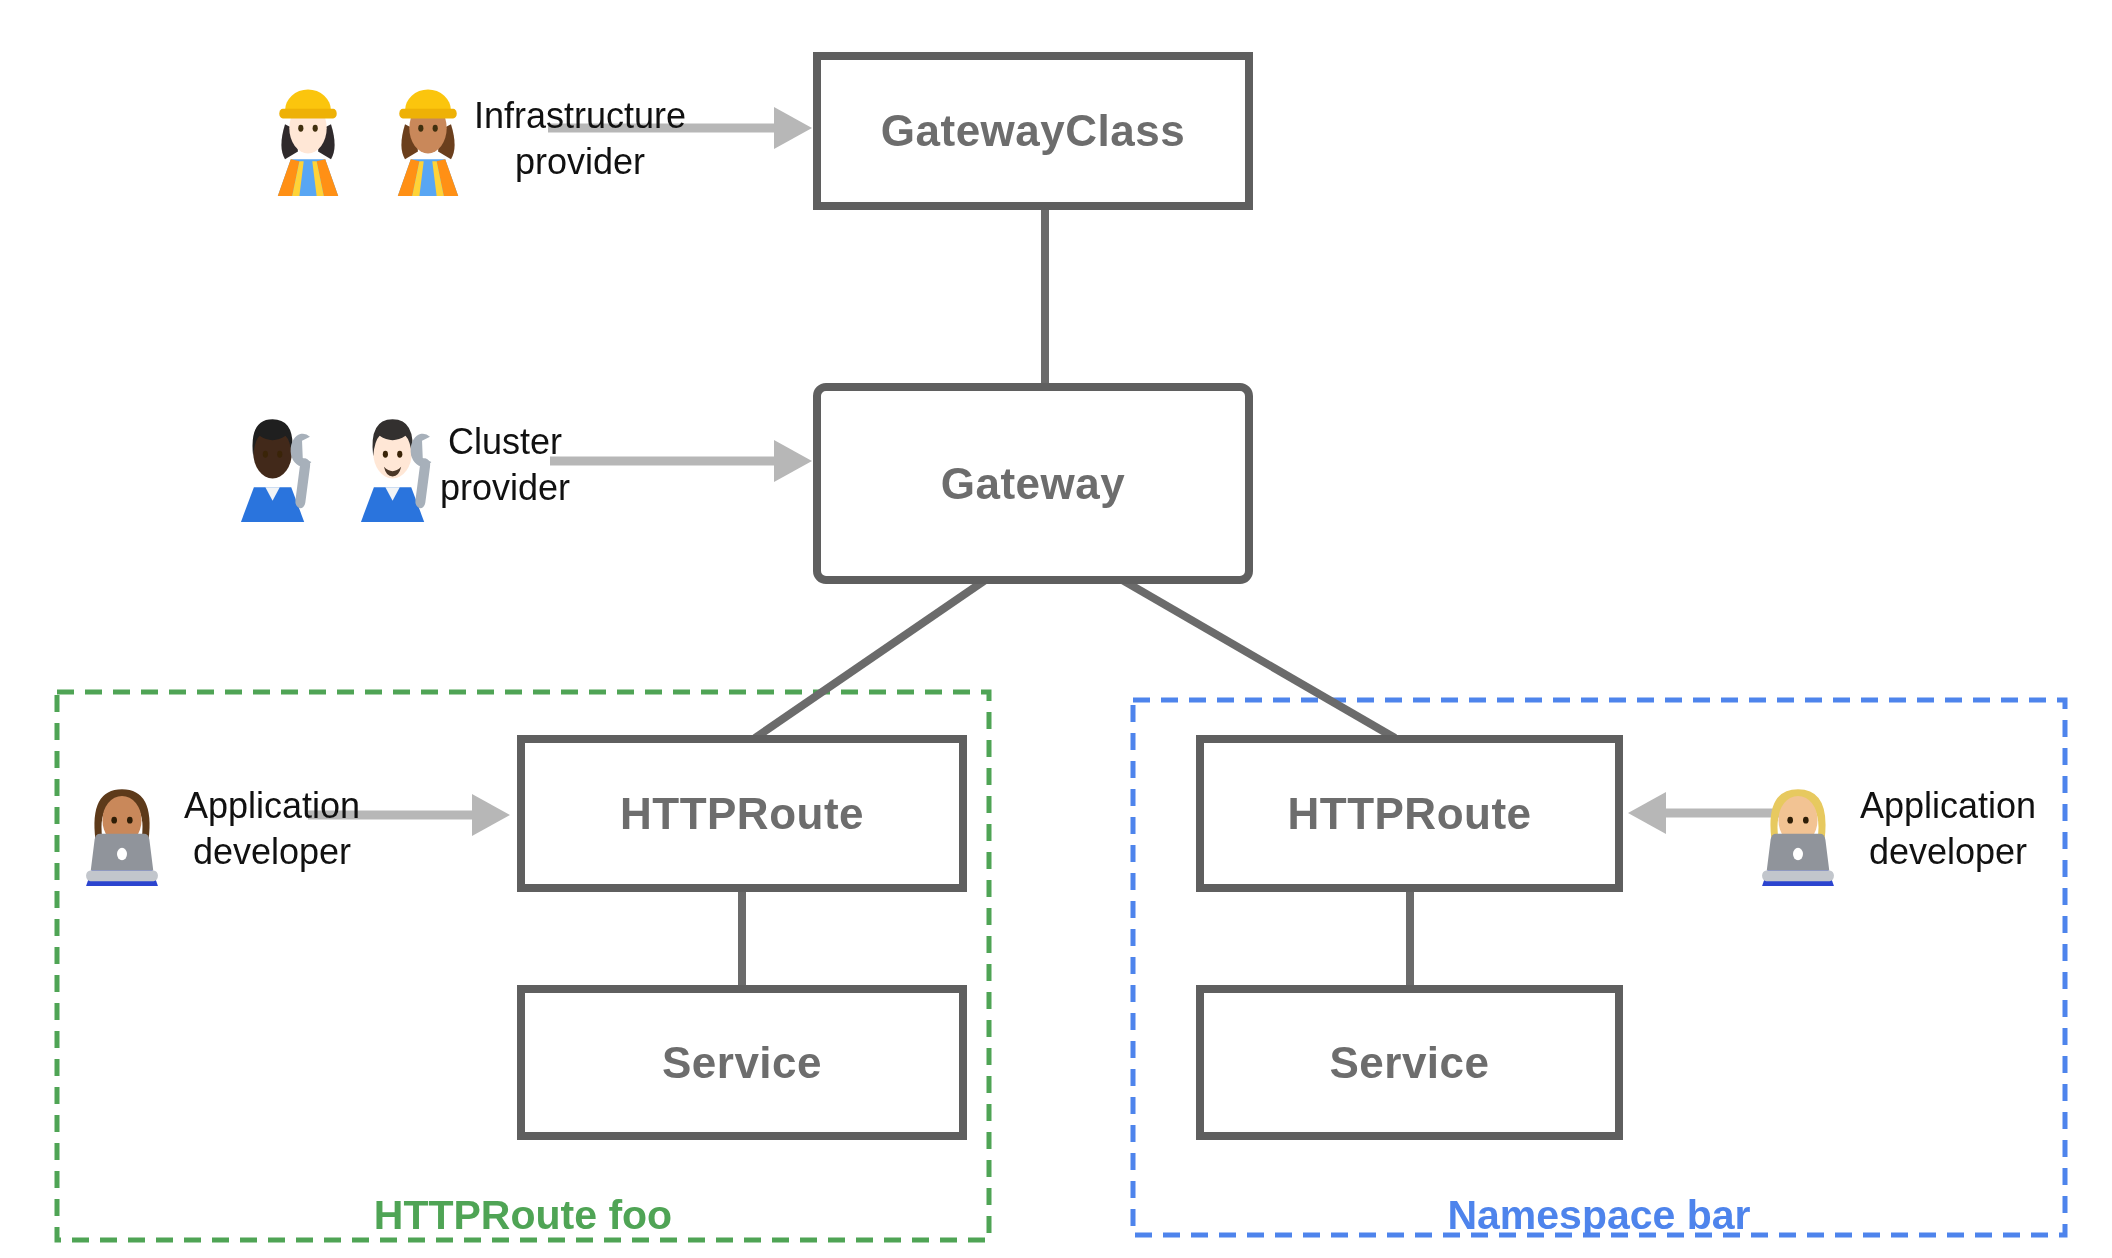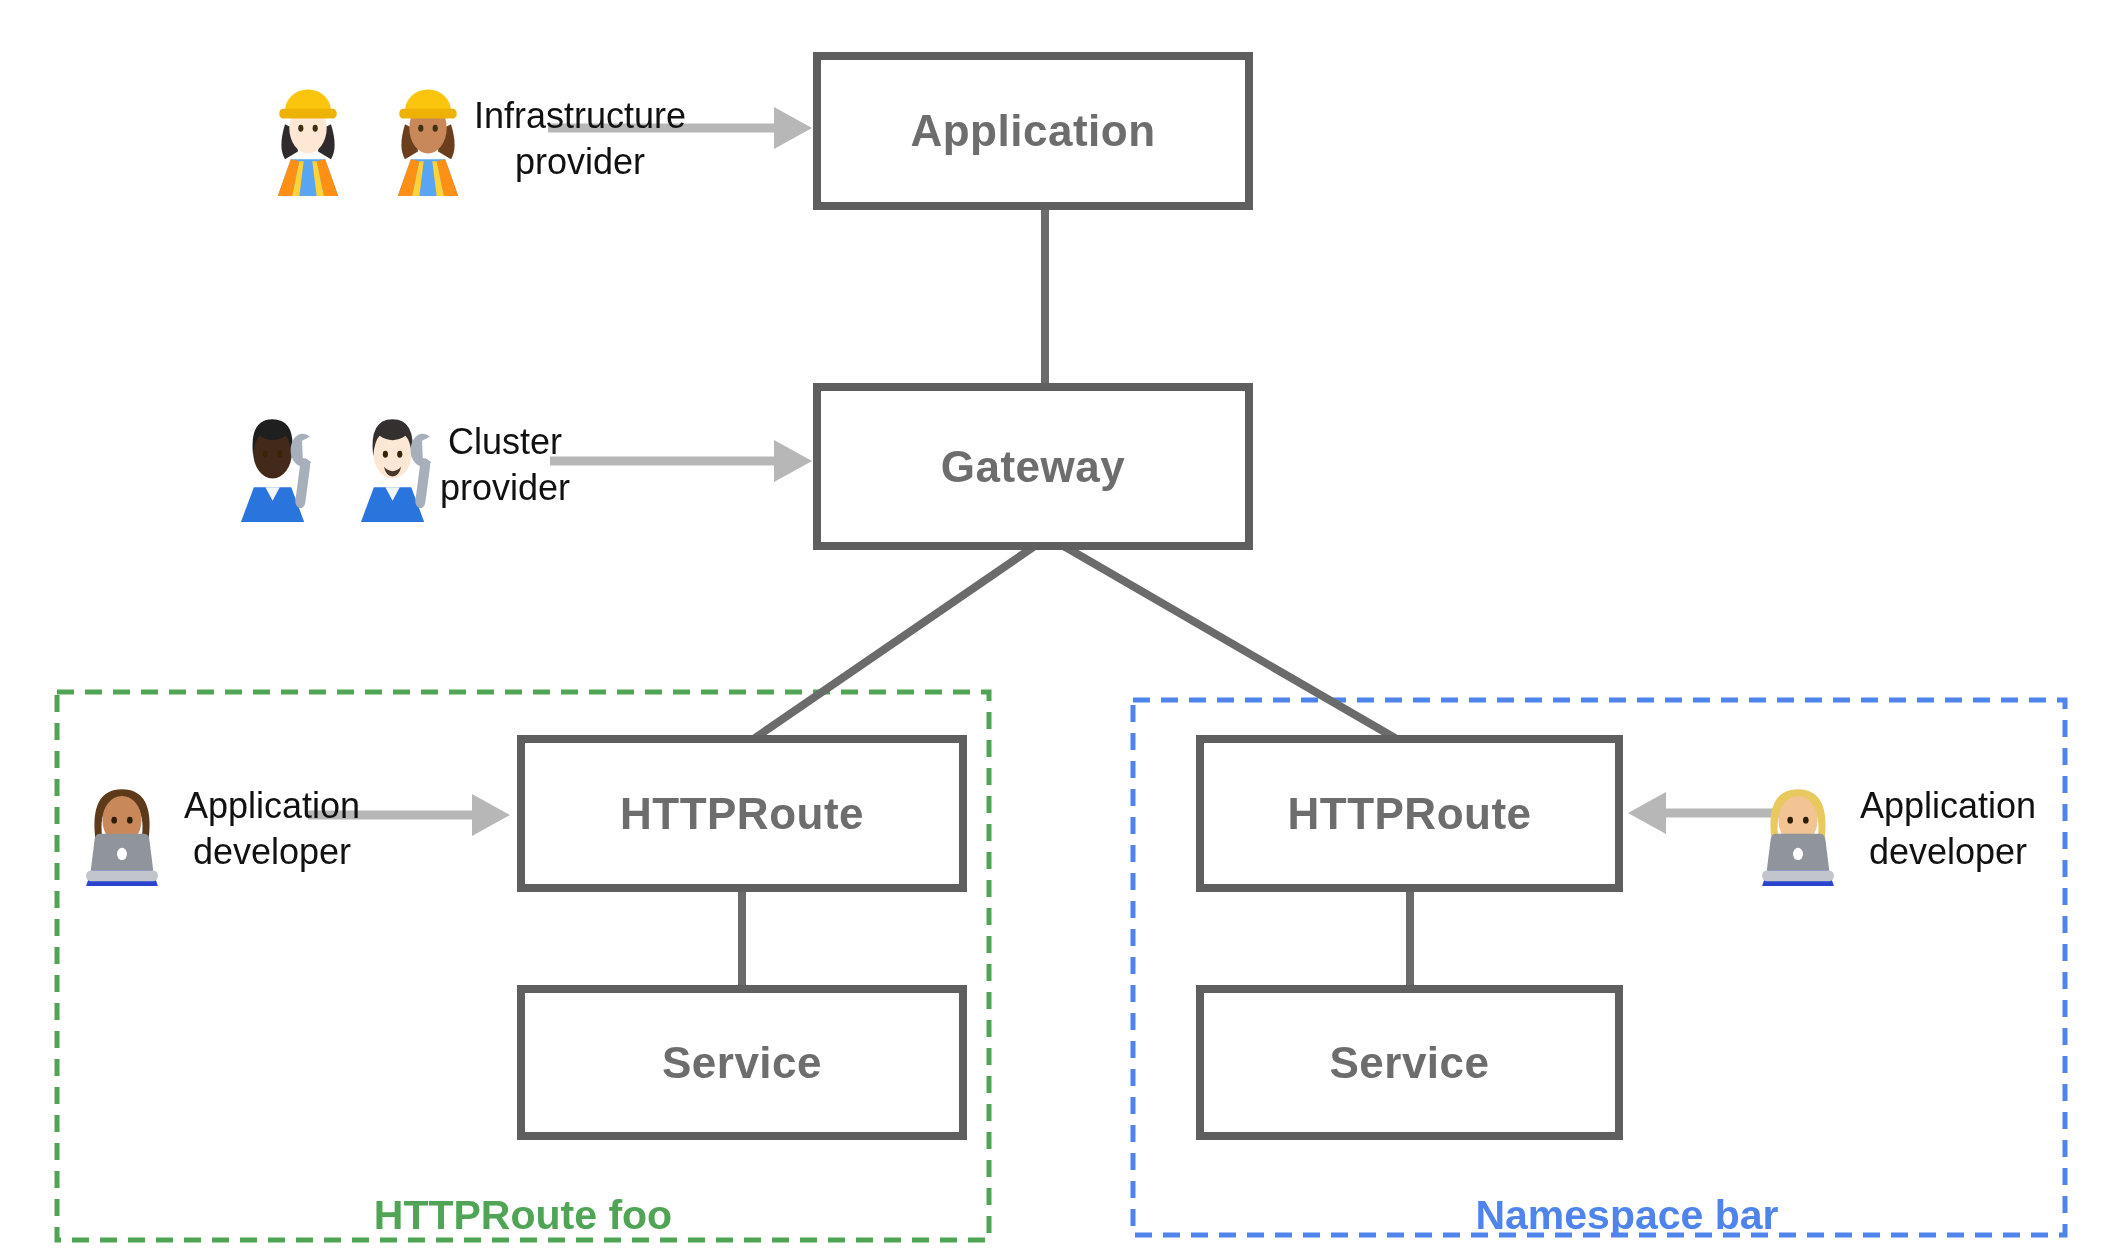--- a/index.html
+++ b/index.html
@@ -25,21 +25,21 @@
     border: 8px solid #5f5f5f;
     display: flex;
     align-items: center;
     justify-content: center;
     color: #6d6d6d;
     font-size: 44px;
     font-weight: bold;
     letter-spacing: 0.5px;
   }
   .node-gatewayclass { left: 813px; top:  52px; width: 440px; height: 158px; }
-  .node-gateway      { left: 813px; top: 383px; width: 440px; height: 167px; }
+  .node-gateway      { left: 813px; top: 383px; width: 440px; height: 201px; border-radius: 13px; }
   .node-httproute-foo{ left: 517px; top: 735px; width: 450px; height: 157px; }
   .node-service-foo  { left: 517px; top: 985px; width: 450px; height: 155px; }
   .node-httproute-bar{ left: 1196px; top: 735px; width: 427px; height: 157px; }
   .node-service-bar  { left: 1196px; top: 985px; width: 427px; height: 155px; }
 
   
   .persona-group { position: absolute; display: flex; flex-direction: row; align-items: center; }
   .pg-infra   { left: 262px;  top: 72px;  width: 310px; }
   .pg-cluster { left: 228px;  top: 398px; width: 310px; }
   .pg-devfoo  { left: 72px;   top: 762px; width: 300px; }
@@ -56,21 +56,21 @@
   }
 
   
   .ns-label {
     position: absolute;
     text-align: center;
     font-size: 41px;
     font-weight: bold;
   }
   .ns-label-foo { left: 57px;   top: 1192px; width: 932px; color: #4fa455; }
-  .ns-label-bar { left: 1161px; top: 1192px; width: 932px; color: #4e84ec; }
+  .ns-label-bar { left: 1133px; top: 1192px; width: 932px; color: #4e84ec; }
 </style>
 </head>
 <body>
 
 <div class="canvas">
 
   <svg width="0" height="0" style="position:absolute" aria-hidden="true">
     <defs>
       <symbol id="p-worker" viewBox="0 0 64 64">
         <path d="M16 27 q-5 12 0 18 l9 -4 -1 -11 z" fill="var(--hair)"></path>
@@ -134,21 +134,21 @@
       <line x1="308" y1="815" x2="474" y2="815" stroke="#b7b7b7" stroke-width="9"></line>
       <polygon points="510,815 472,794 472,836" fill="#b7b7b7"></polygon>
     </g>
     <g>
       <line x1="1800" y1="813" x2="1664" y2="813" stroke="#b7b7b7" stroke-width="9"></line>
       <polygon points="1628,813 1666,792 1666,834" fill="#b7b7b7"></polygon>
     </g>
   </svg>
 
   <div class="node node-gatewayclass">
-    <span>Application</span>
+    <span>GatewayClass</span>
   </div>
   <div class="node node-gateway">
     <span>Gateway</span>
   </div>
   <div class="node node-httproute-foo">
     <span>HTTPRoute</span>
   </div>
   <div class="node node-service-foo">
     <span>Service</span>
   </div>

